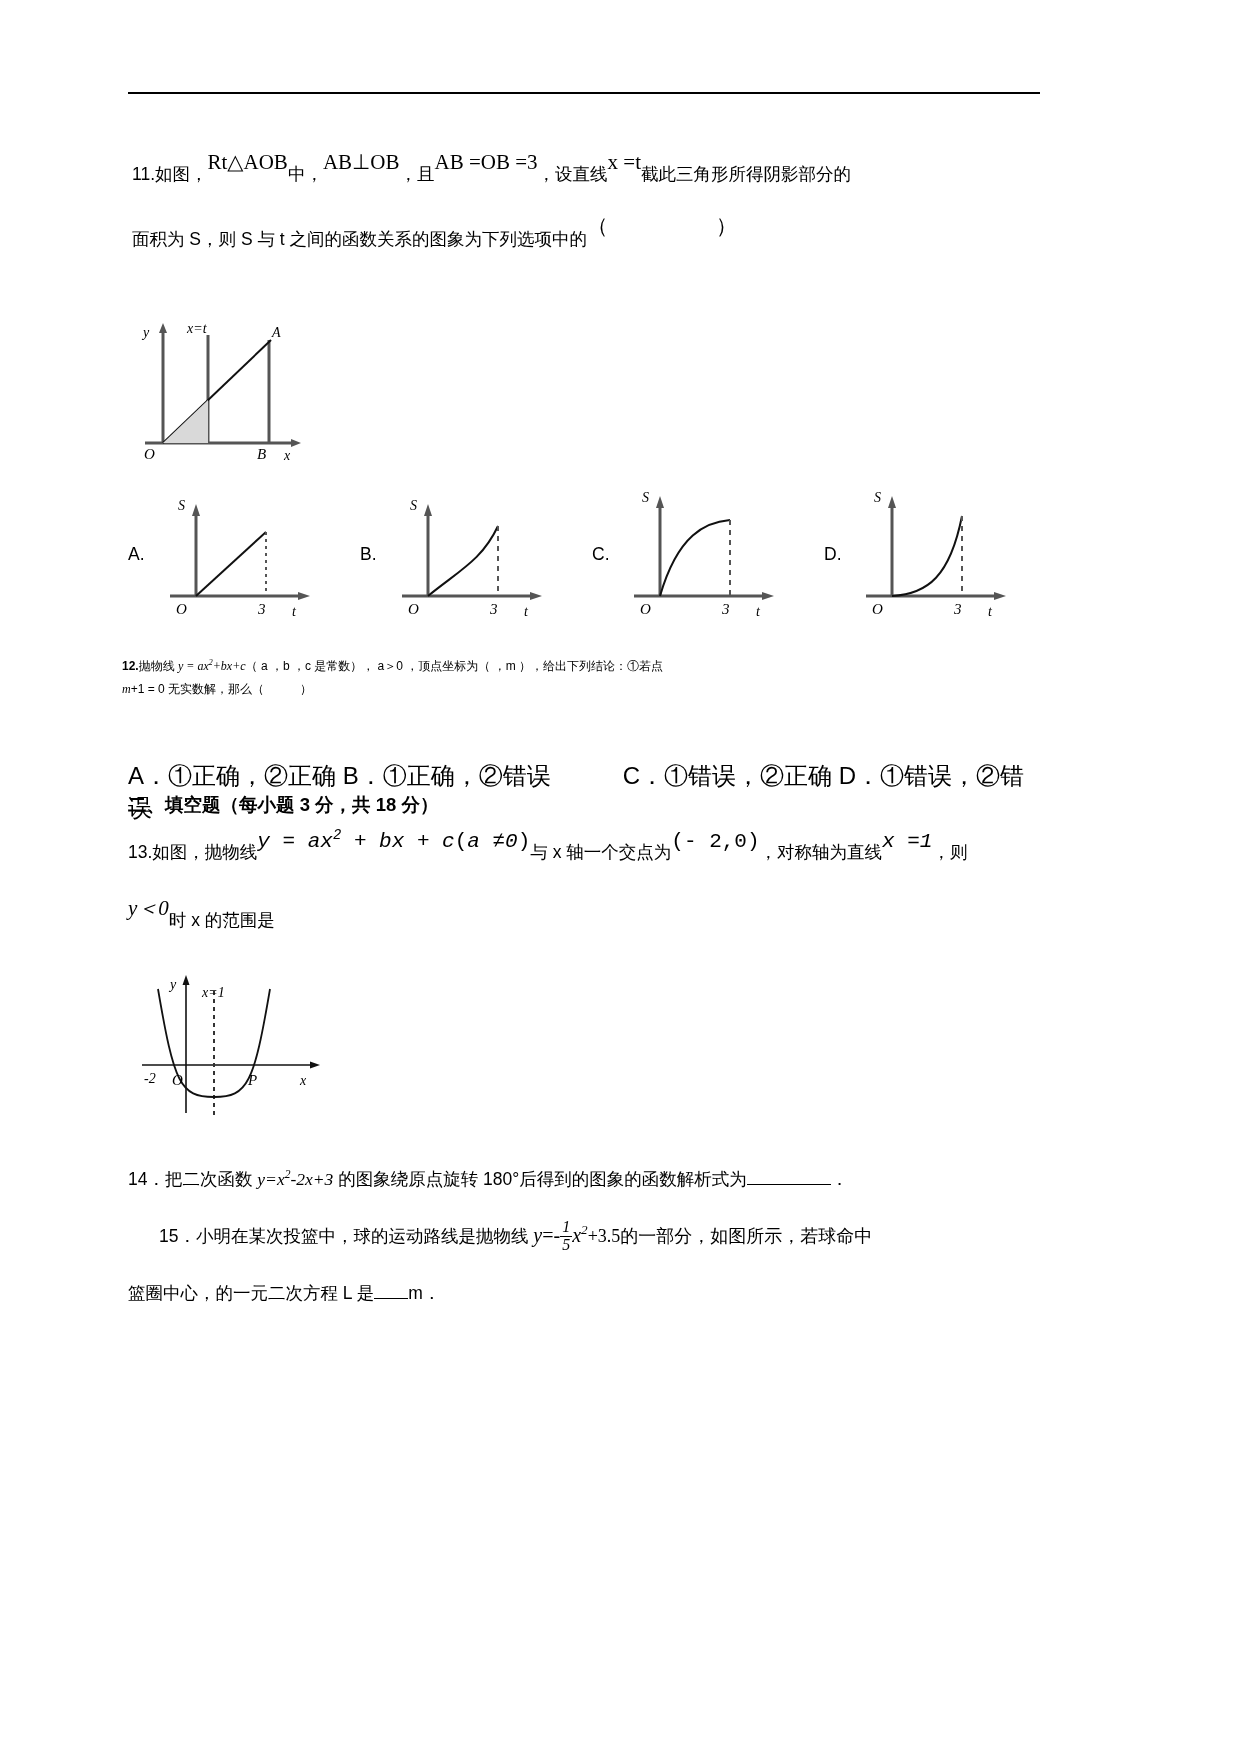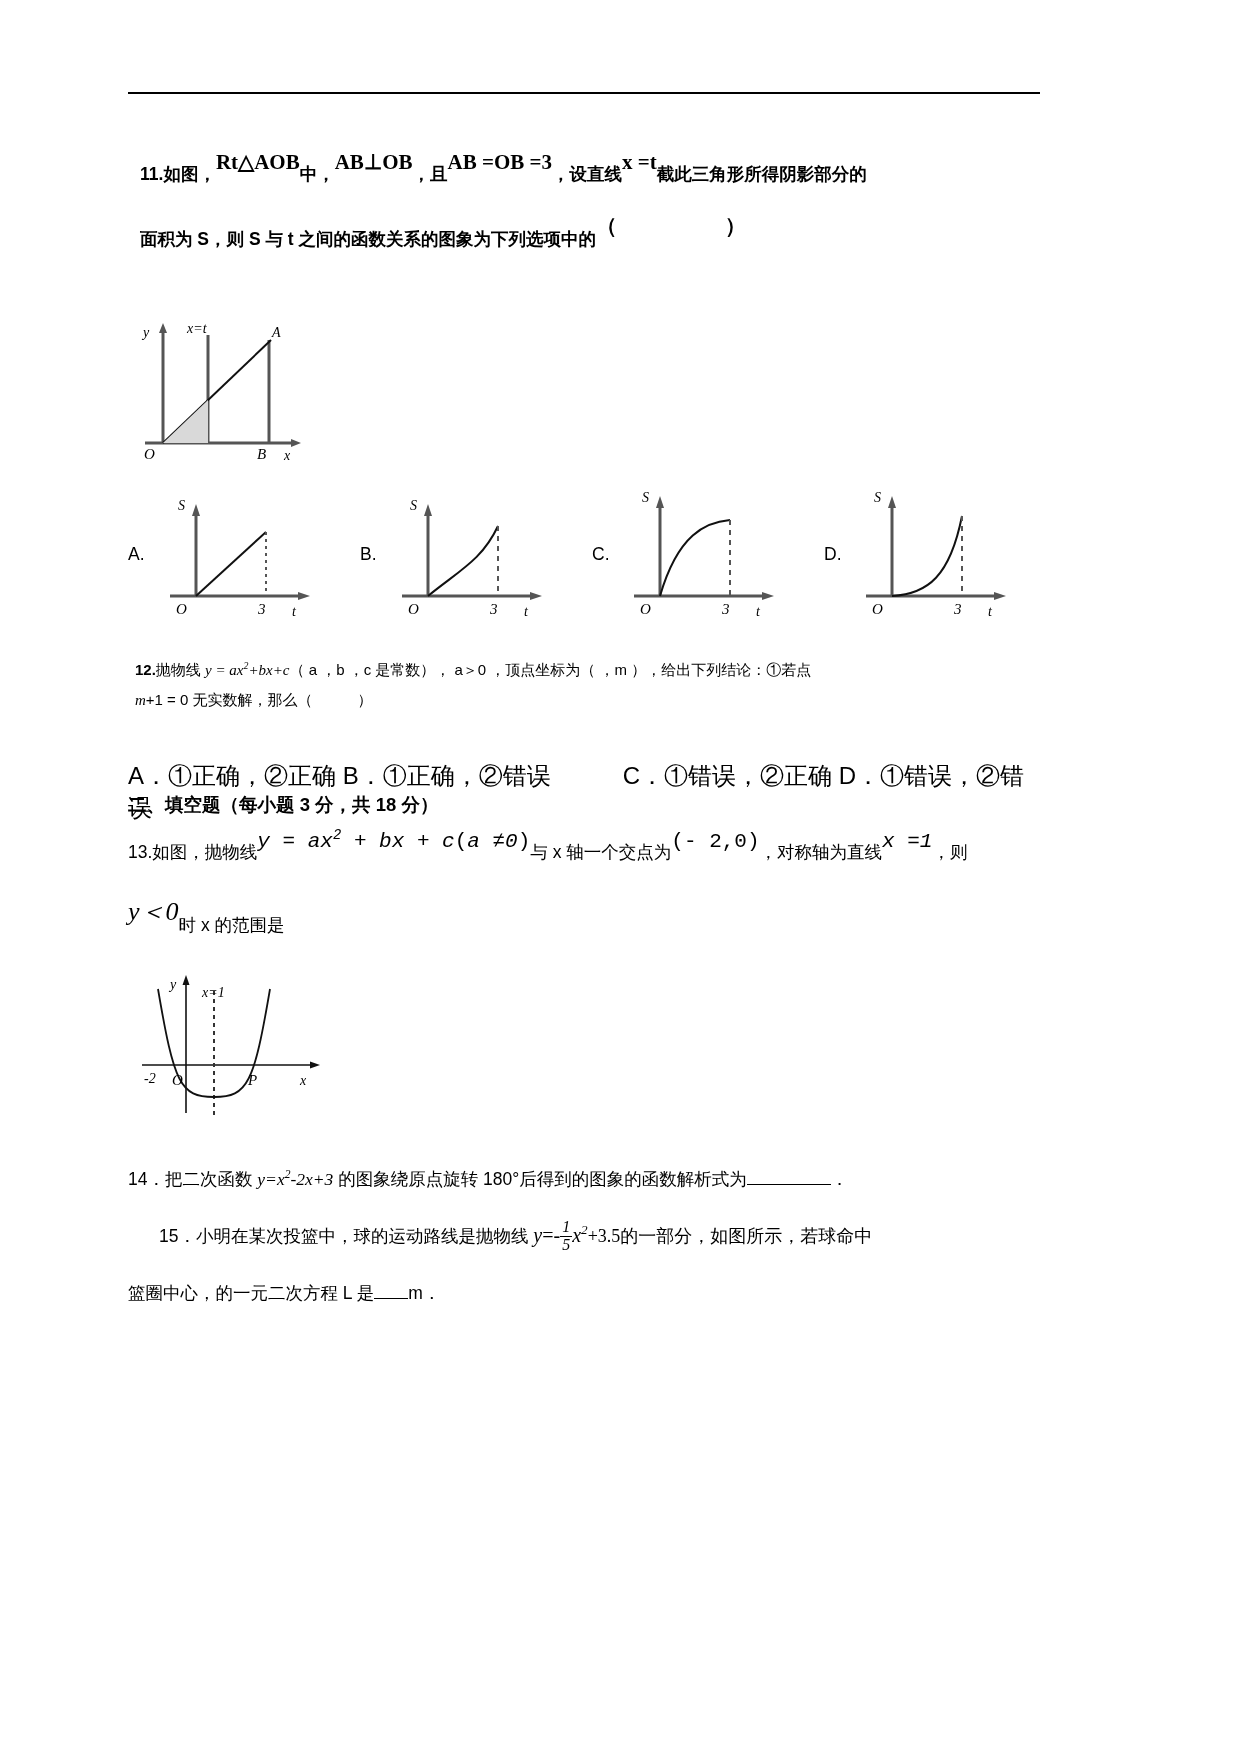--- a/index.html
+++ b/index.html
@@ -17,39 +17,39 @@
     border-top:2px solid #000;
   }
   .mathserif { font-family:"Liberation Serif", serif; font-style:italic; }
 
   sup { font-size:0.66em; vertical-align:super; line-height:0; }
   sub { font-size:0.66em; vertical-align:sub;  line-height:0; }
 
   .q { position:absolute; line-height:2.45; }
 
   
-  #q11 { left:140px; top:148px; width:920px; font-size:17.5px;font-weight:bold; }
+  #q11 { left:132px; top:148px; width:920px; font-size:17.5px; }
   #q11 .big { font-family:"Liberation Serif", serif; font-size:21px; font-style:normal; }
   .raise { position:relative; top:-11px; }
   .paren-hold { position:relative; top:-12px; font-family:"Liberation Serif", serif; font-size:21px; letter-spacing:22px; }
 
   
   #fig-aob { position:absolute; left:135px; top:315px; width:180px; height:145px; }
 
   
   .optrow { position:absolute; top:488px; left:128px; width:912px; height:130px; }
   .opt { position:absolute; top:0; width:220px; height:130px; }
   .opt .lbl {
     position:absolute; left:0; top:56px;
     font-family:"Liberation Sans", sans-serif; font-size:17.5px;
   }
   .opt .gbox { position:absolute; left:26px; top:0; width:190px; height:130px; }
 
   
-  #q12 { left:135px; top:655px; width:912px; font-size:15px; line-height:1.95; }
+  #q12 { left:122px; top:655px; width:912px; font-size:12px; line-height:1.95; }
   #q12 b { font-weight:bold; }
   #q12 .it { font-family:"Liberation Serif", serif; font-style:italic; }
 
   #q12opts { position:absolute; left:128px; top:760px; width:912px; font-size:24px; }
 
   #sec2 { position:absolute; left:128px; top:792px; font-size:18.5px; font-weight:bold; }
 
   
   #q13 { left:128px; top:828px; width:912px; font-size:17.5px; line-height:2.4; }
   #q13 .big { font-family:Liberation Mono, monospace; font-size:21px; font-style:italic; }
@@ -200,21 +200,21 @@
   </div>
 
   <div id="q12opts">A．①正确，②正确  B．①正确，②错误　　　C．①错误，②正确  D．①错误，②错误</div>
 
   <div id="sec2">二、填空题（每小题 3 分，共 18 分）</div>
 
   <div class="q" id="q13">
     <span>13.</span><span>如图，抛物线</span><span class="big raise">y = ax<sup>2</sup> + bx + c<span style="font-style:normal">(</span>a ≠0<span style="font-style:normal">)</span></span><span>与 x 轴一个交点为</span><span class="big raise" style="font-style:normal">(- 2,0)</span><span>，对称轴为直线</span><span class="big raise">x =1</span><span>，则</span>
   </div>
   <div id="q13b">
-    <span class="big raise" style="font-family:'Liberation Serif',serif;font-size:26px;font-style:italic">y＜0</span><span>时 x 的范围是</span>
+    <span class="big raise" style="font-family:'Liberation Serif',serif;font-size:21px;font-style:italic">y＜0</span><span>时 x 的范围是</span>
   </div>
 
   <div id="fig-par">
     <svg width="220" height="170" viewBox="0 0 220 170">
 
       <line x1="14" y1="100" x2="184" y2="100" stroke="#111" stroke-width="1.6"></line>
       <polygon points="192,100 182,96.5 182,103.5" fill="#111"></polygon>
 
       <line x1="58" y1="148" x2="58" y2="18" stroke="#111" stroke-width="1.6"></line>
       <polygon points="58,10 54.5,20 61.5,20" fill="#111"></polygon>

